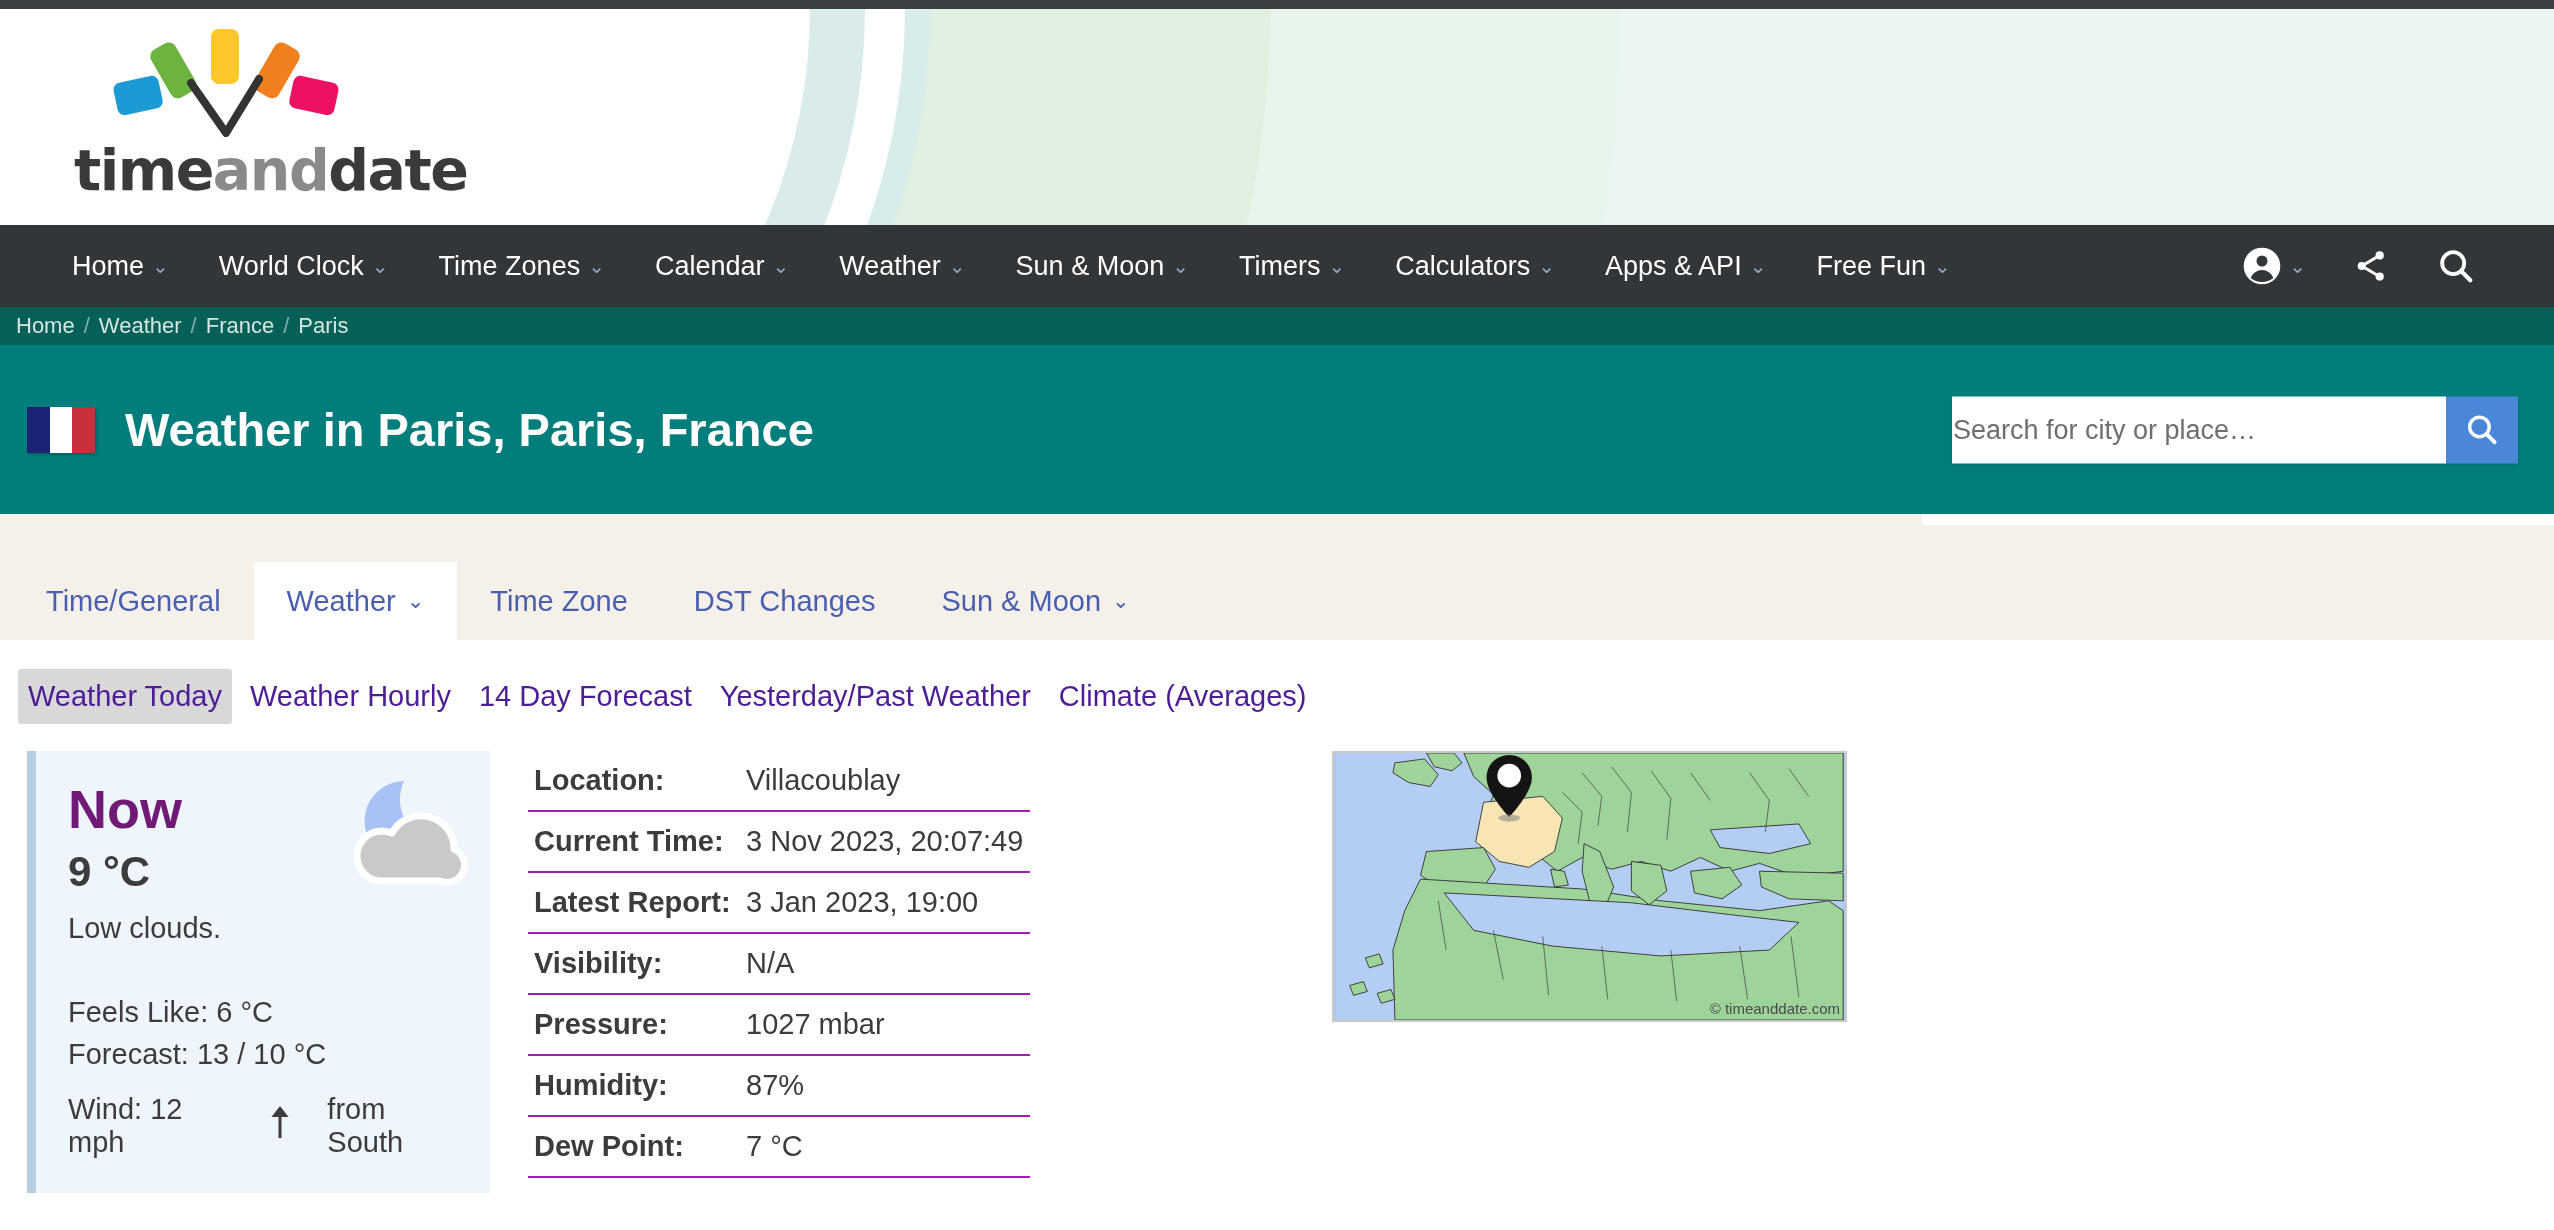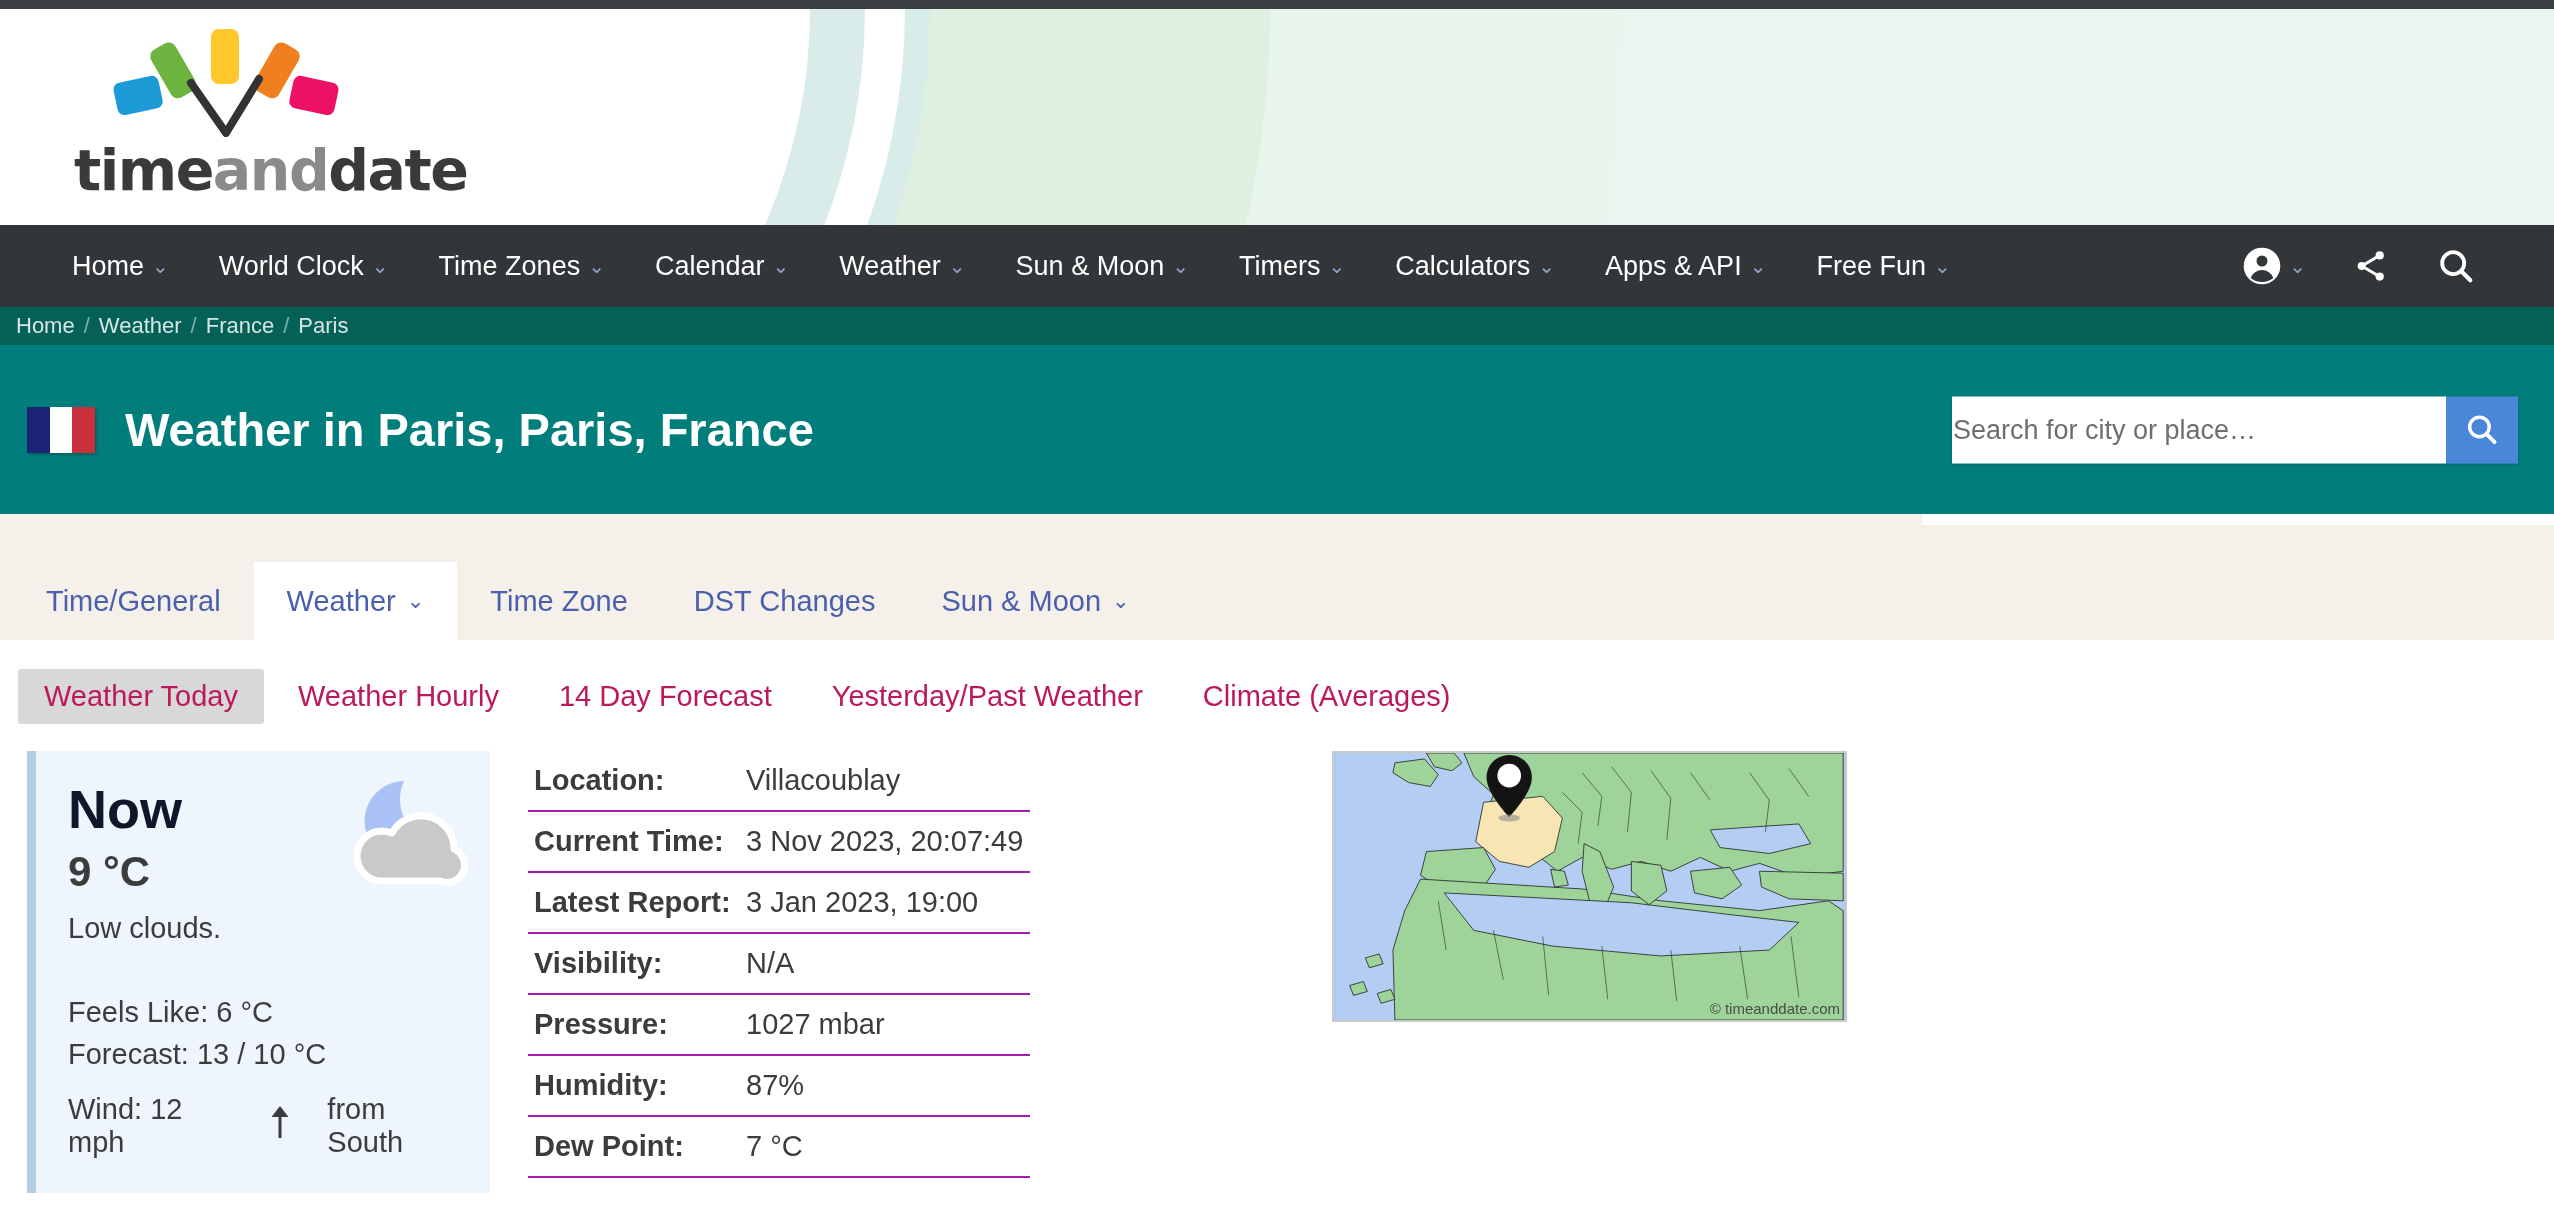--- a/index.html
+++ b/index.html
@@ -206,23 +206,23 @@
 
   
   .content { background: #ffffff; padding: 0; position: relative; height: 558px; }
   .subtabs {
     display: flex;
     align-items: center;
     padding: 29px 0 0 18px;
     gap: 8px;
   }
   .subtab {
-    color: #be185d;
+    color: #4c1d95;
     font-size: 29px;
-    padding: 11px 26px;
+    padding: 11px 10px;
     border-radius: 3px;
     white-space: nowrap;
     cursor: pointer;
   }
   .subtab.active { background: #d8d8d8; }
 
   .panels {
     display: flex;
     padding: 27px 0 0 27px;
     align-items: flex-start;
@@ -230,21 +230,21 @@
 
   
   .nowcard {
     width: 463px;
     background: #eef5fd;
     border-left: 9px solid #b6cee0;
     padding: 30px 30px 34px 32px;
     position: relative;
     min-height: 395px;
   }
-  .now-h { font-size: 54px; font-weight: 700; color: #0f172a; line-height: 1.05; }
+  .now-h { font-size: 54px; font-weight: 700; color: #701a75; line-height: 1.05; }
   .now-temp { font-size: 42px; color: #3c3c3c; margin-top: 10px; font-weight: 700; }
   .now-desc { font-size: 29px; color: #3c3c3c; margin-top: 16px; }
   .now-gap { height: 42px; }
   .now-line { font-size: 29px; color: #3c3c3c; margin-top: 9px; }
   .now-wind { font-size: 29px; color: #3c3c3c; margin-top: 22px; display: flex; align-items: center; gap: 16px; }
   .wind-arrow { display: inline-block; margin: 0 18px 0 16px; }
   .now-icon { position: absolute; right: 22px; top: 26px; width: 126px; height: 112px; }
 
   
   .detailtable {

